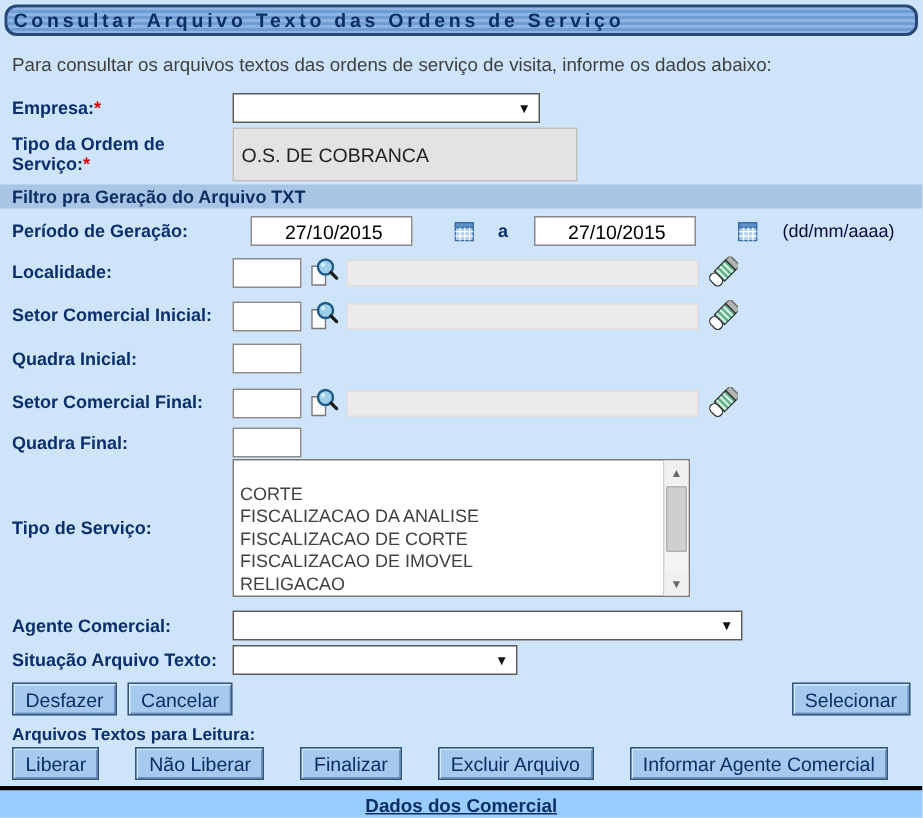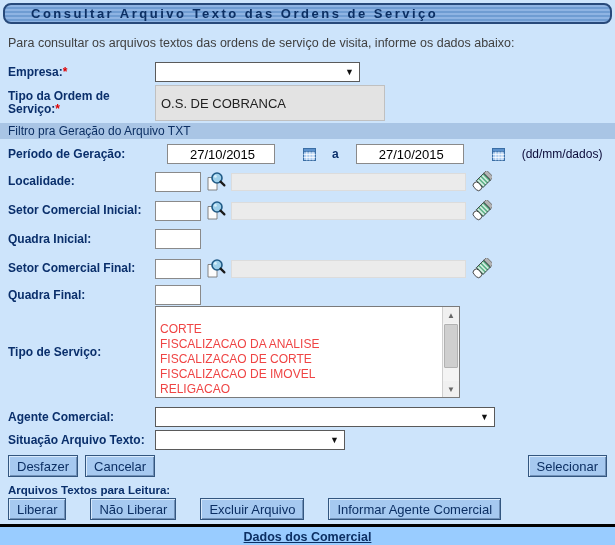--- a/index.html
+++ b/index.html
@@ -6,21 +6,21 @@
   body {
     width:615px; height:545px; overflow:hidden;
     background:#cde4fb;
     font-family:"Liberation Sans", sans-serif;
     font-size:12px;
   }
   .titlebar {
     margin:3px 3px 0 3px; height:21px;
     border:2px solid #27497a; border-radius:8px;
     background:repeating-linear-gradient(180deg,#8fb4e3 0 2px,#6f9cd2 2px 4px);
-    display:flex; align-items:center; padding-left:26px; box-sizing:border-box;
+    display:flex; align-items:center; padding-left:4px; box-sizing:border-box;
     color:#0c2f63; font-weight:bold; font-size:13px; letter-spacing:2.5px;
   }
   .intro { margin:12px 8px 0 8px; color:#404040; font-size:12.5px; }
   .frow { display:flex; align-items:center; margin-left:8px; }
   .flabel { flex:0 0 147px; width:147px; font-weight:bold; color:#0a2f6b; font-size:12px; line-height:13px; }
   .req { color:#e00000; }
   .sel {
     background:#fff; border:1px solid #5a5a5a; height:20px; box-sizing:border-box;
     display:flex; align-items:center; cursor:default;
   }
@@ -34,32 +34,32 @@
   .small-input { width:46px; }
   .os-field {
     width:230px; height:36px; box-sizing:border-box; background:#e3e3e3; border:1px solid #c0c0c0;
     font-size:13px; color:#222; display:flex; align-items:center; padding-left:5px;
   }
   .readonly-long {
     width:235px; height:18px; background:#ebebeb; border:1px solid #dcdcdc; box-sizing:border-box;
   }
   .band {
     background:#a9c5e5; height:16px; display:flex; align-items:center;
-    padding-left:8px; font-weight:normal; color:#0c2f63; font-size:12px; margin-top:3px;
+    padding-left:8px; font-weight:bold; color:#0c2f63; font-size:12px; margin-top:3px;
   }
   .icon-btn { display:inline-flex; cursor:pointer; }
   .gap4 { width:4px; } .gap5 { width:5px; }
   .a-sep { font-weight:bold; color:#0a2f6b; margin:0 5px 0 4px; }
   .fmt-hint { color:#0a0a38; margin-left:5px; font-size:12px; }
   .listbox {
     width:305px; height:92px; border:1px solid #7a7a7a; background:#fff;
     position:relative; box-sizing:border-box; overflow:hidden; font-size:12px;
   }
   .lb-options { margin-right:17px; }
-  .lb-option { height:15px; line-height:15px; min-height:15px; padding-left:4px; white-space:nowrap; color:#ef4444; }
+  .lb-option { height:15px; line-height:15px; min-height:15px; padding-left:4px; white-space:nowrap; color:#404040; }
   .scrollbar { position:absolute; top:0; right:0; bottom:0; width:17px; background:#f4f4f4; border-left:1px solid #cfcfcf; box-sizing:border-box; }
   .sb-btn { height:16px; display:flex; align-items:center; justify-content:center; font-size:8px; color:#666; background:#f0f0f0; cursor:pointer; }
   .sb-btn.down { position:absolute; bottom:0; left:0; right:0; }
   .sb-thumb { position:absolute; top:17px; left:1px; right:1px; height:42px; background:#cfcfcf; border:1px solid #b2b2b2; border-radius:1px; cursor:pointer; }
   .btn {
     background:#a6c9f0; border:1px solid #33567f;
     box-shadow:inset 1px 1px 0 #d9eafc, inset -1px -1px 0 #7191b8;
     color:#0c2f63; font-size:13px; font-family:"Liberation Sans", sans-serif;
     height:22px; padding:1px 8px; cursor:pointer;
   }
@@ -122,21 +122,21 @@
         <rect x="0.5" y="0.5" width="12" height="3.2" fill="#5c91cc" stroke="#3a6ea5"></rect>
         <g stroke="#ffffff" stroke-width="0.8">
           <line x1="3.8" y1="3.7" x2="3.8" y2="12.5"></line>
           <line x1="6.9" y1="3.7" x2="6.9" y2="12.5"></line>
           <line x1="10" y1="3.7" x2="10" y2="12.5"></line>
           <line x1="0.5" y1="6.4" x2="12.5" y2="6.4"></line>
           <line x1="0.5" y1="9.4" x2="12.5" y2="9.4"></line>
         </g>
       </svg>
   </span>
-  <span class="fmt-hint">(dd/mm/dados)</span>
+  <span class="fmt-hint">(dd/mm/aaaa)</span>
 </div>
 
 <div class="frow" style="margin-top:7px;">
   <div class="flabel">Localidade:</div>
   <input class="txt small-input" value="" style="">
   <span class="gap4"></span>
   <span class="icon-btn">
     <svg width="21" height="21" viewBox="0 0 21 21">
         <path d="M3 6.5 h6 l3 3 v9.5 h-9 z" fill="#fcfcfc" stroke="#777" stroke-width="0.9"></path>
         <path d="M9 6.5 l3 3 h-3 z" fill="#dddddd" stroke="#777" stroke-width="0.7"></path>
@@ -272,20 +272,21 @@
   <button class="btn">Desfazer</button>
   <button class="btn">Cancelar</button>
   <button class="btn push-right">Selecionar</button>
 </div>
 
 <div class="leitura">Arquivos Textos para Leitura:</div>
 
 <div class="btnrow2">
   <button class="btn">Liberar</button>
   <button class="btn">Não Liberar</button>
+  <button class="btn">Finalizar</button>
   <button class="btn">Excluir Arquivo</button>
   <button class="btn">Informar Agente Comercial</button>
 </div>
 
 <hr class="sep">
 
 <div class="dados-band">
   <span class="dados-link">Dados dos Comercial</span>
 </div>
 

